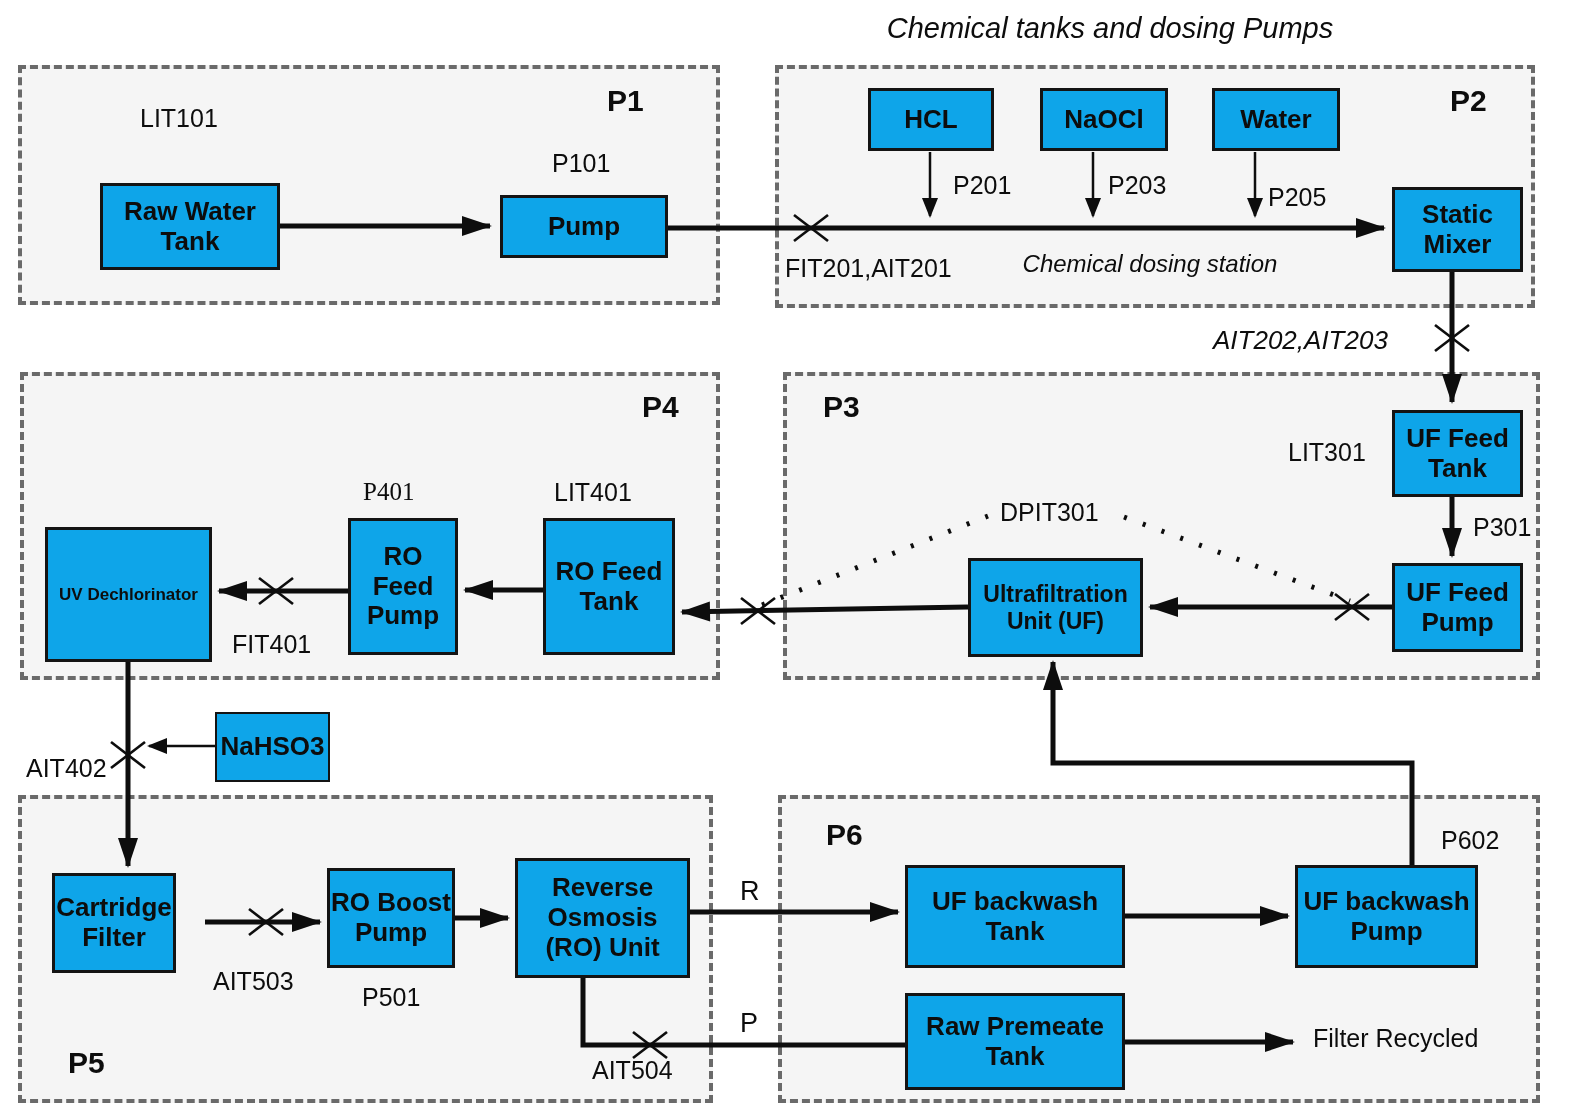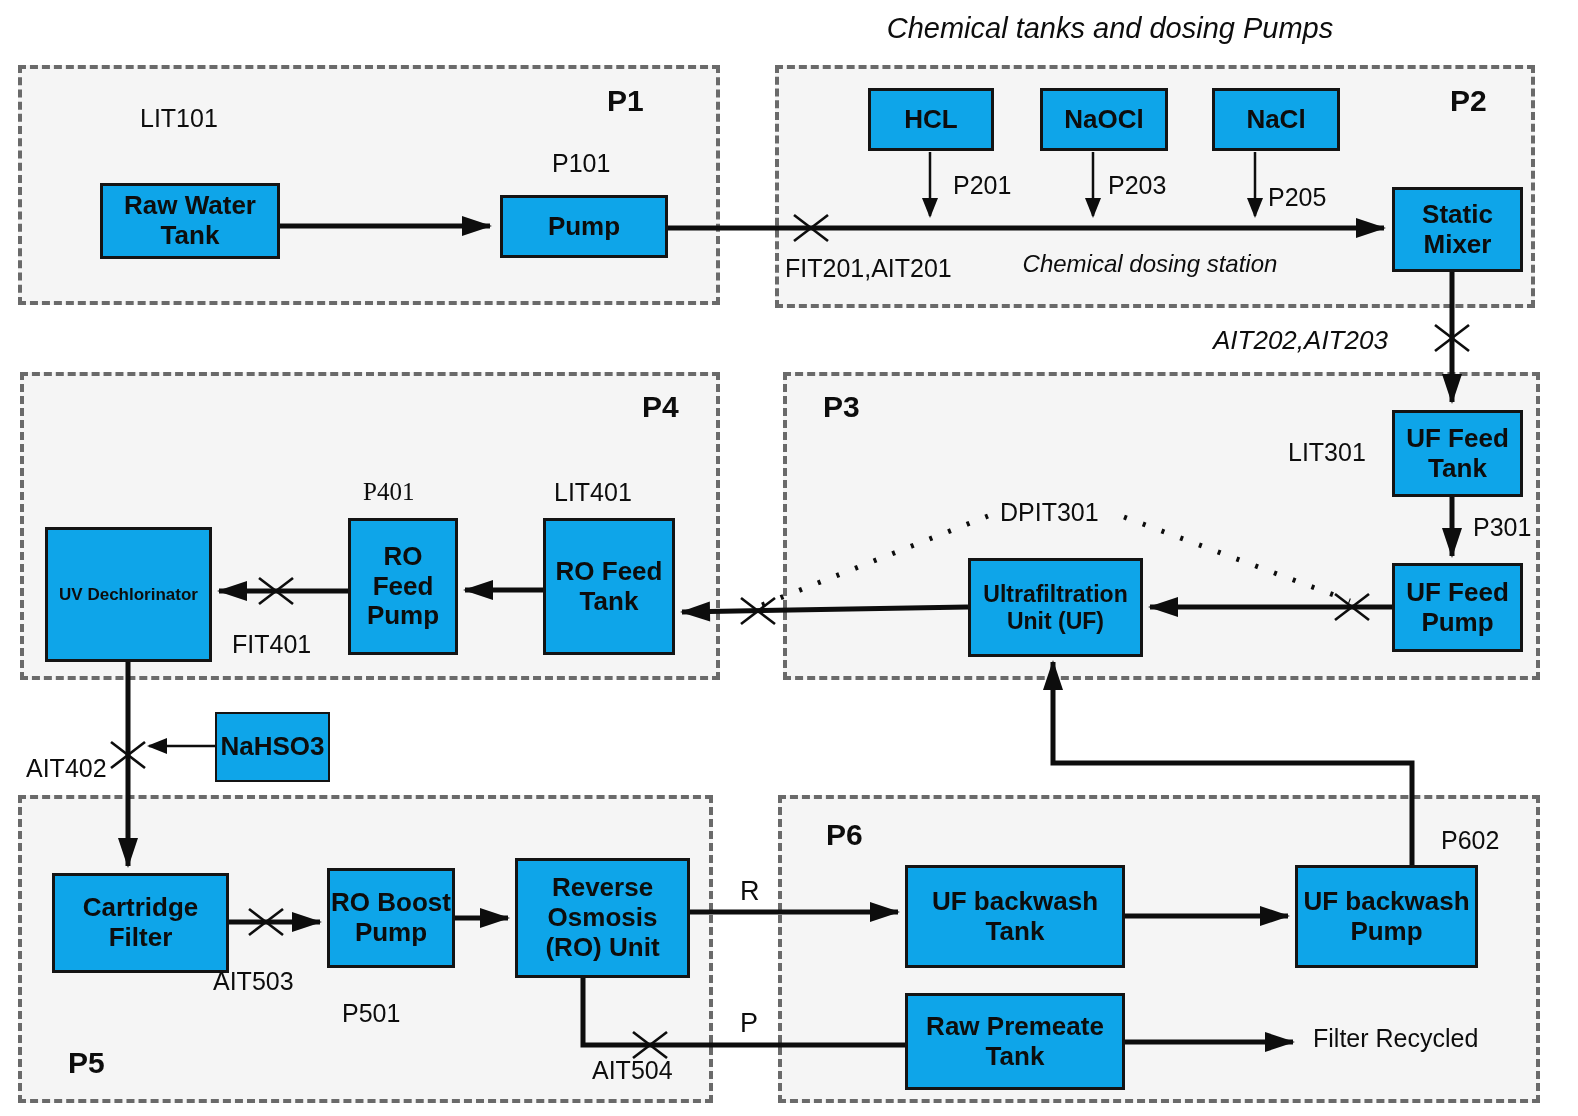--- a/index.html
+++ b/index.html
@@ -117,34 +117,34 @@
     </g>
   </svg>
 
   <div class="stage-lbl" style="left:607px;top:84px;">P1</div>
   <div class="stage-lbl" style="left:1450px;top:84px;">P2</div>
   <div class="stage-lbl" style="left:823px;top:390px;">P3</div>
   <div class="stage-lbl" style="left:642px;top:390px;">P4</div>
   <div class="stage-lbl" style="left:68px;top:1046px;">P5</div>
   <div class="stage-lbl" style="left:826px;top:818px;">P6</div>
 
-  <div class="node" style="left:100px;top:183px;width:180px;height:76px;">Raw Water Tank</div>
+  <div class="node" style="left:100px;top:183px;width:180px;height:87px;">Raw Water Tank</div>
   <div class="node" style="left:500px;top:195px;width:168px;height:63px;">Pump</div>
   <div class="node" style="left:868px;top:88px;width:126px;height:63px;">HCL</div>
   <div class="node" style="left:1040px;top:88px;width:128px;height:63px;">NaOCl</div>
-  <div class="node" style="left:1212px;top:88px;width:128px;height:63px;">NaCl</div>
+  <div class="node" style="left:1212px;top:88px;width:128px;height:63px;">Water</div>
   <div class="node" style="left:1392px;top:187px;width:131px;height:85px;">Static Mixer</div>
   <div class="node" style="left:1392px;top:410px;width:131px;height:87px;">UF Feed Tank</div>
   <div class="node" style="left:1392px;top:563px;width:131px;height:89px;">UF Feed Pump</div>
   <div class="node" style="left:968px;top:558px;width:175px;height:99px;font-size:23px;">Ultrafiltration Unit (UF)</div>
   <div class="node" style="left:543px;top:518px;width:132px;height:137px;">RO Feed Tank</div>
   <div class="node" style="left:348px;top:518px;width:110px;height:137px;">RO Feed Pump</div>
   <div class="node" style="left:45px;top:527px;width:167px;height:135px;font-size:17px;">UV Dechlorinator</div>
   <div class="node" style="left:215px;top:712px;width:115px;height:70px;border-width:2px;">NaHSO3</div>
-  <div class="node" style="left:52px;top:873px;width:177px;height:100px;">Cartridge Filter</div>
+  <div class="node" style="left:52px;top:873px;width:124px;height:100px;">Cartridge Filter</div>
   <div class="node" style="left:327px;top:868px;width:128px;height:100px;">RO Boost Pump</div>
   <div class="node" style="left:515px;top:858px;width:175px;height:120px;padding:0 20px;">Reverse Osmosis (RO) Unit</div>
   <div class="node" style="left:905px;top:865px;width:220px;height:103px;">UF backwash Tank</div>
   <div class="node" style="left:1295px;top:865px;width:183px;height:103px;">UF backwash Pump</div>
   <div class="node" style="left:905px;top:993px;width:220px;height:97px;">Raw Premeate Tank</div>
 
   <div class="lbl" style="left:140px;top:104px;">LIT101</div>
   <div class="lbl" style="left:552px;top:149px;">P101</div>
   <div class="lbl" style="left:953px;top:171px;">P201</div>
   <div class="lbl" style="left:1108px;top:171px;">P203</div>
@@ -153,20 +153,20 @@
   <div class="lbl italic" style="left:1020px;top:250px;width:260px;text-align:center;font-size:24px;">Chemical dosing station</div>
   <div class="lbl italic" style="left:1213px;top:325px;font-size:26px;">AIT202,AIT203</div>
   <div class="lbl" style="left:1288px;top:438px;">LIT301</div>
   <div class="lbl" style="left:1473px;top:513px;">P301</div>
   <div class="lbl" style="left:1000px;top:498px;">DPIT301</div>
   <div class="lbl" style="left:363px;top:478px;font-family:Liberation Serif, serif;">P401</div>
   <div class="lbl" style="left:554px;top:478px;">LIT401</div>
   <div class="lbl" style="left:232px;top:630px;">FIT401</div>
   <div class="lbl" style="left:26px;top:754px;">AIT402</div>
   <div class="lbl" style="left:213px;top:967px;">AIT503</div>
-  <div class="lbl" style="left:342px;top:983px;margin-top:16px;">P501</div>
+  <div class="lbl" style="left:362px;top:983px;">P501</div>
   <div class="lbl" style="left:592px;top:1056px;">AIT504</div>
   <div class="lbl" style="left:1441px;top:826px;">P602</div>
   <div class="lbl" style="left:740px;top:876px;font-size:27px;">R</div>
   <div class="lbl" style="left:740px;top:1008px;font-size:27px;">P</div>
   <div class="lbl" style="left:1313px;top:1024px;">Filter Recycled</div>
 
 </div>
 
 </body></html>

